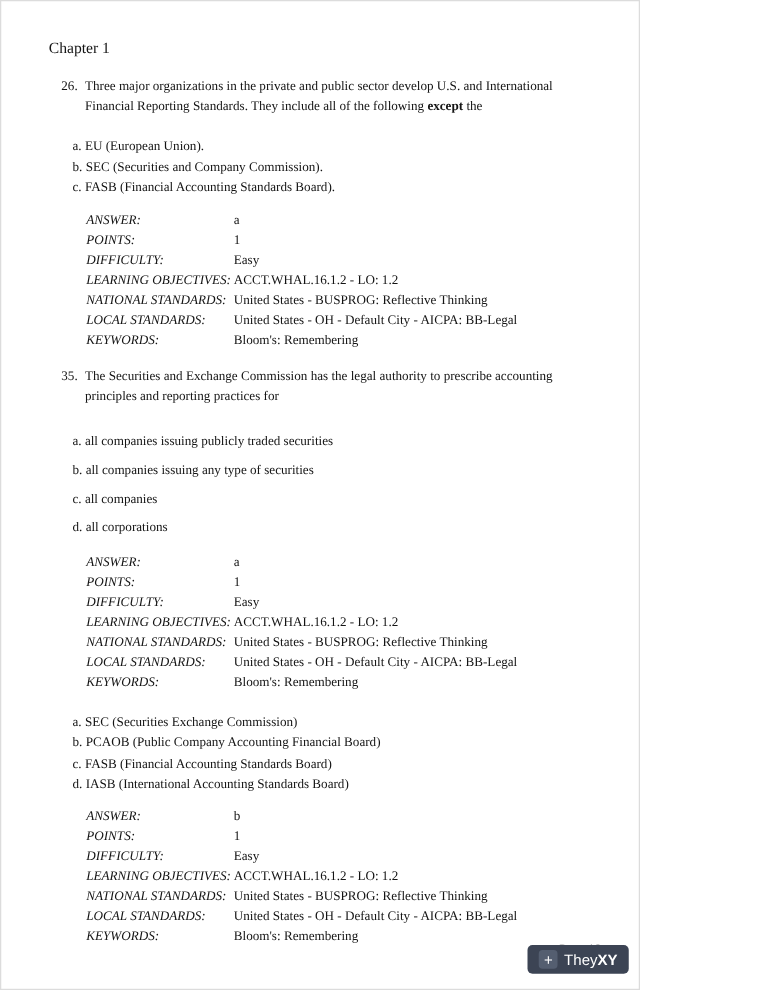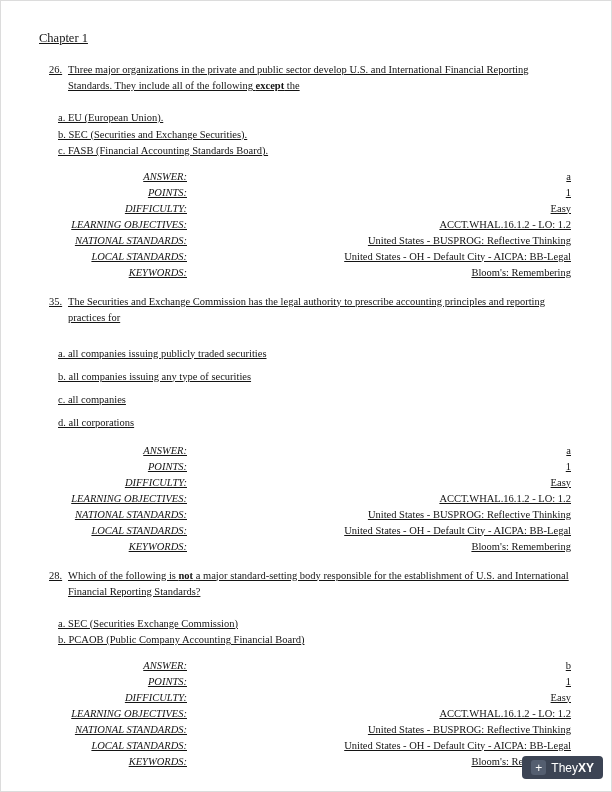--- a/index.html
+++ b/index.html
@@ -1,32 +1,32 @@
 <!DOCTYPE html>
 <html><head>
 <meta charset="utf-8">
 <style>
   * { box-sizing: border-box; }
   html, body { margin: 0; padding: 0; background: #ffffff; }
   .page {
-    width: 612px; height: 792px; position: relative; background: #fff;
+    width: 512px; height: 792px; position: relative; background: #fff;
     border: 1px solid #dcdcdc;
     font-family: "Liberation Serif", "DejaVu Serif", serif;
     font-size: 10.5px; color: #141414;
-    padding: 30px 40px 0 38px; overflow: hidden; text-decoration: underline;
+    padding: 30px 40px 0 38px; overflow: hidden;
   }
   .chapter { font-size: 12.5px; margin-bottom: 16px; }
   .q-head { display: flex; line-height: 16px; margin-bottom: 3px; margin-left: 10px; }
   .q-num  { flex: 0 0 19px; }
   .q-text { flex: 1; }
   .choices { margin-left: 19px; margin-top: 16px; }
   .choice  { line-height: 16.5px; }
   .choices.spaced .choice { line-height: 23px; }
   .meta { margin: 9px 0 13px 30px; }
-  .meta-row   { display: flex; line-height: 16px; text-align: right; }
+  .meta-row   { display: flex; line-height: 16px; }
   .meta-label { flex: 0 0 118px; font-style: italic; }
   .meta-value { flex: 1; }
   .page-num {
     position: absolute; right: 30px; bottom: 26px;
     color: #9a9a9a; font-size: 10.5px; z-index: 1;
   }
   .badge {
     position: absolute; right: 8px; bottom: 12px; z-index: 2;
     display: flex; align-items: center; gap: 5px;
     background: #3c4454; color: #fff; border-radius: 4px; padding: 4px 9px;
@@ -46,21 +46,21 @@
 
   <div class="chapter">Chapter 1</div>
 
   <div class="q">
     <div class="q-head">
       <span class="q-num">26.</span>
       <span class="q-text"><span>Three major organizations in the private and public sector develop U.S. and International Financial Reporting Standards. They include all of the following </span><b>except</b><span> the</span></span>
     </div>
     <div class="choices">
       <div class="choice">a. EU (European Union).</div>
-      <div class="choice">b. SEC (Securities and Exchange Securities).</div>
+      <div class="choice">b. SEC (Securities and Company Commission).</div>
       <div class="choice">c. FASB (Financial Accounting Standards Board).</div>
     </div>
     <div class="meta">
       <div class="meta-row">
           <span class="meta-label">ANSWER:</span>
           <span class="meta-value">a</span>
         </div>
       <div class="meta-row">
           <span class="meta-label">POINTS:</span>
           <span class="meta-value">1</span>
@@ -125,27 +125,25 @@
           <span class="meta-value">United States - OH - Default City - AICPA: BB-Legal</span>
         </div>
       <div class="meta-row">
           <span class="meta-label">KEYWORDS:</span>
           <span class="meta-value">Bloom's: Remembering</span>
         </div>
     </div>
   </div>
 
   <div class="q">
-    <div class="q-head">
-      <span class="q-num">28.</span>
-      <span class="q-text"><span>Which of the following is </span><b>not</b><span> a major standard-setting body responsible for the establishment of U.S. and International Financial Reporting Standards?</span></span>
-    </div>
     <div class="choices">
       <div class="choice">a. SEC (Securities Exchange Commission)</div>
       <div class="choice">b. PCAOB (Public Company Accounting Financial Board)</div>
+      <div class="choice">c. FASB (Financial Accounting Standards Board)</div>
+      <div class="choice">d. IASB (International Accounting Standards Board)</div>
     </div>
     <div class="meta">
       <div class="meta-row">
           <span class="meta-label">ANSWER:</span>
           <span class="meta-value">b</span>
         </div>
       <div class="meta-row">
           <span class="meta-label">POINTS:</span>
           <span class="meta-value">1</span>
         </div>

